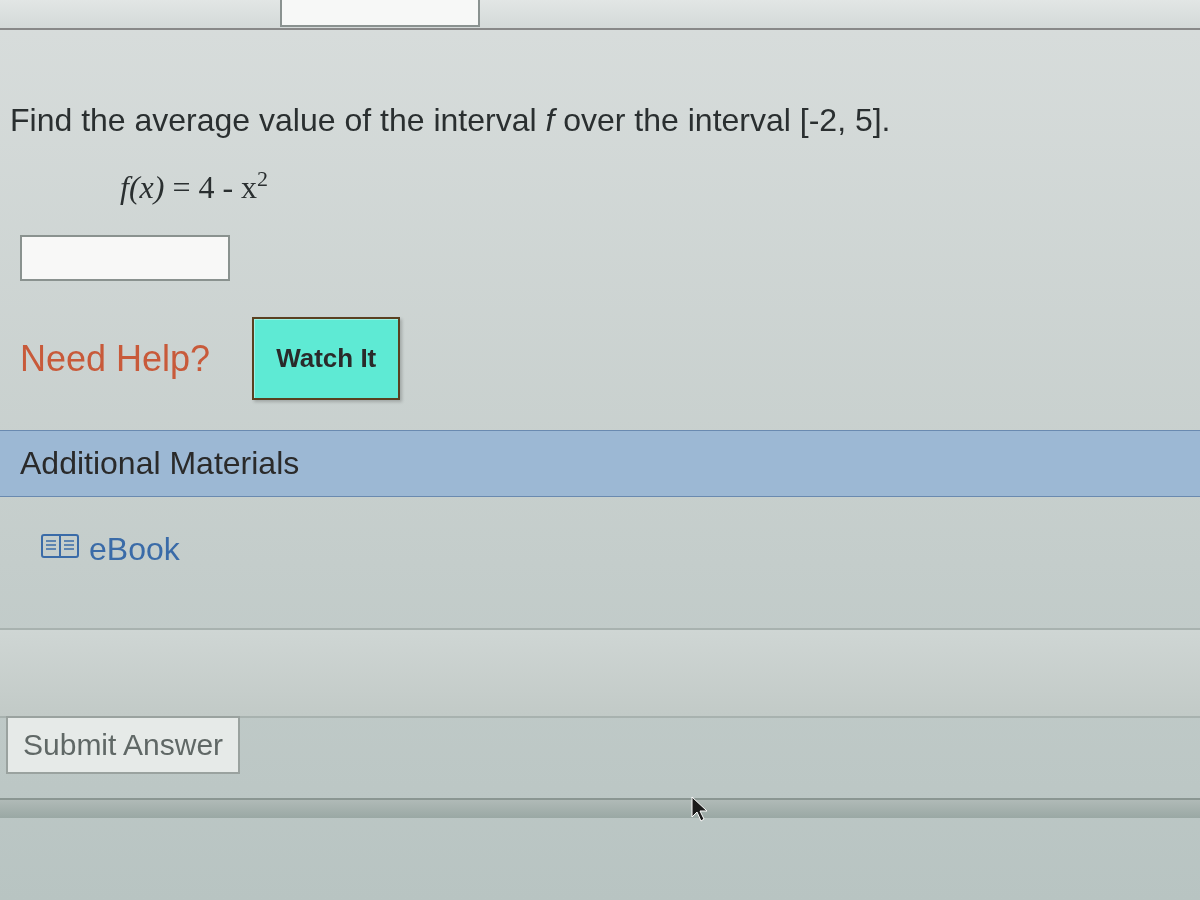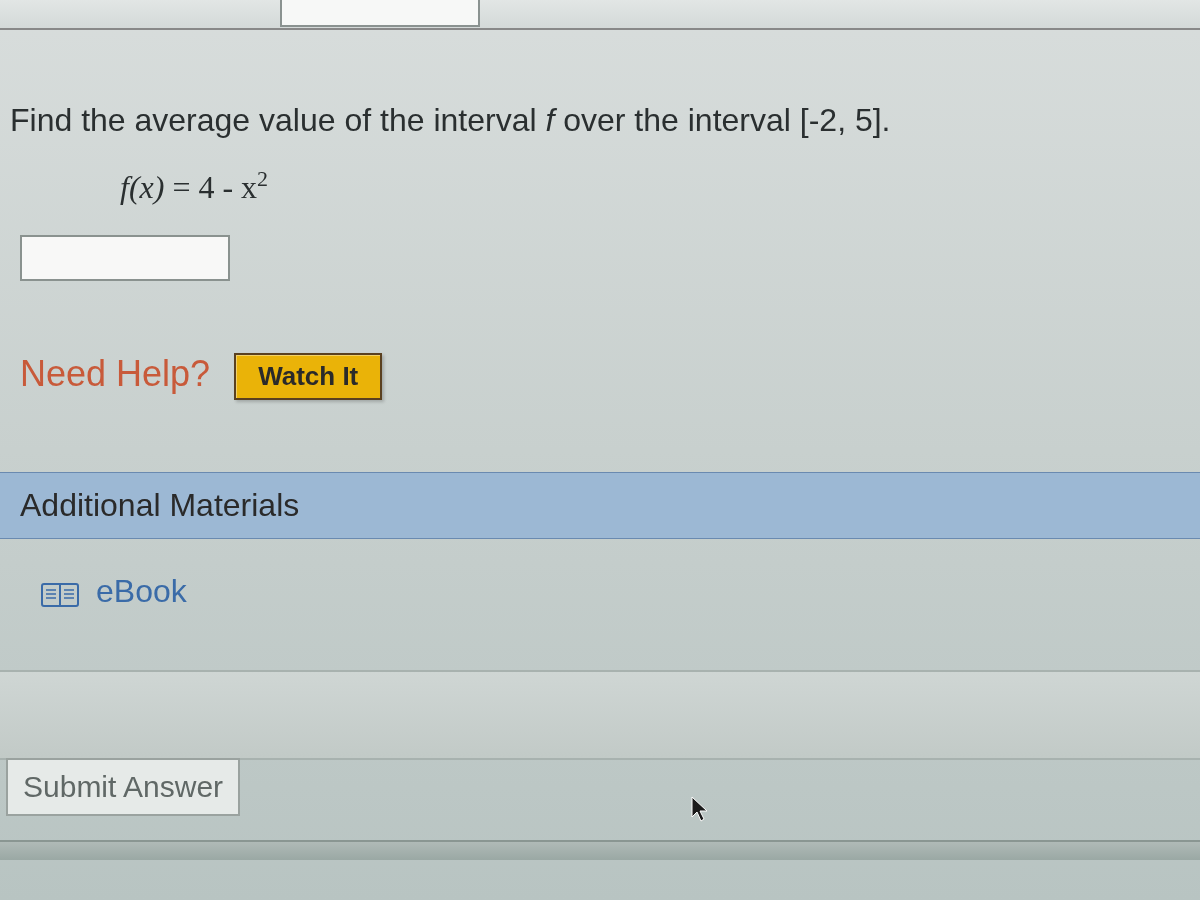--- a/index.html
+++ b/index.html
@@ -63,58 +63,58 @@
       margin-left: 10px;
       width: 210px;
       height: 46px;
       background: #f8f8f7;
       border: 2px solid #8a928f;
       display: block;
       font-size: 24px;
       padding: 0 8px;
     }
     .need-help-row {
-      margin-top: 72px;
+      margin-top: 36px;
       margin-left: 10px;
       display: flex;
-      gap: 24px;
+      align-items: center;
+      gap: 42px;
     }
     .need-help-label {
       font-size: 36px;
       color: #c85a3a;
       font-weight: 400;
     }
     .watch-it-btn {
-      background: #eab308;
+      background: #5eead4;
       border: 2px solid #5a4020;
       box-shadow: inset 1px 1px 0 rgba(255,255,255,0.4), 2px 2px 3px rgba(0,0,0,0.2);
-      padding: 6px 22px;
+      padding: 24px 22px;
       font-size: 26px;
       color: #2a2a2a;
       cursor: pointer;
       font-family: Arial, sans-serif;
       font-weight: bold;
     }
     .additional-materials-bar {
-      margin-top: 42px;
       background: #9cb8d4;
       padding: 14px 20px;
       border-top: 1px solid #6a8ab0;
       border-bottom: 1px solid #6a8ab0;
     }
     .additional-materials-label {
       font-size: 32px;
       color: #2a2a2a;
     }
     .ebook-row {
       margin-top: 34px;
       margin-left: 40px;
       display: flex;
-      align-items: flex-end;
-      gap: 16px;
+      align-items: flex-start;
+      gap: 9px;
       cursor: pointer;
     }
     .ebook-icon {
       width: 40px;
       height: 30px;
       position: relative;
     }
     .ebook-icon svg {
       width: 40px;
       height: 30px;

